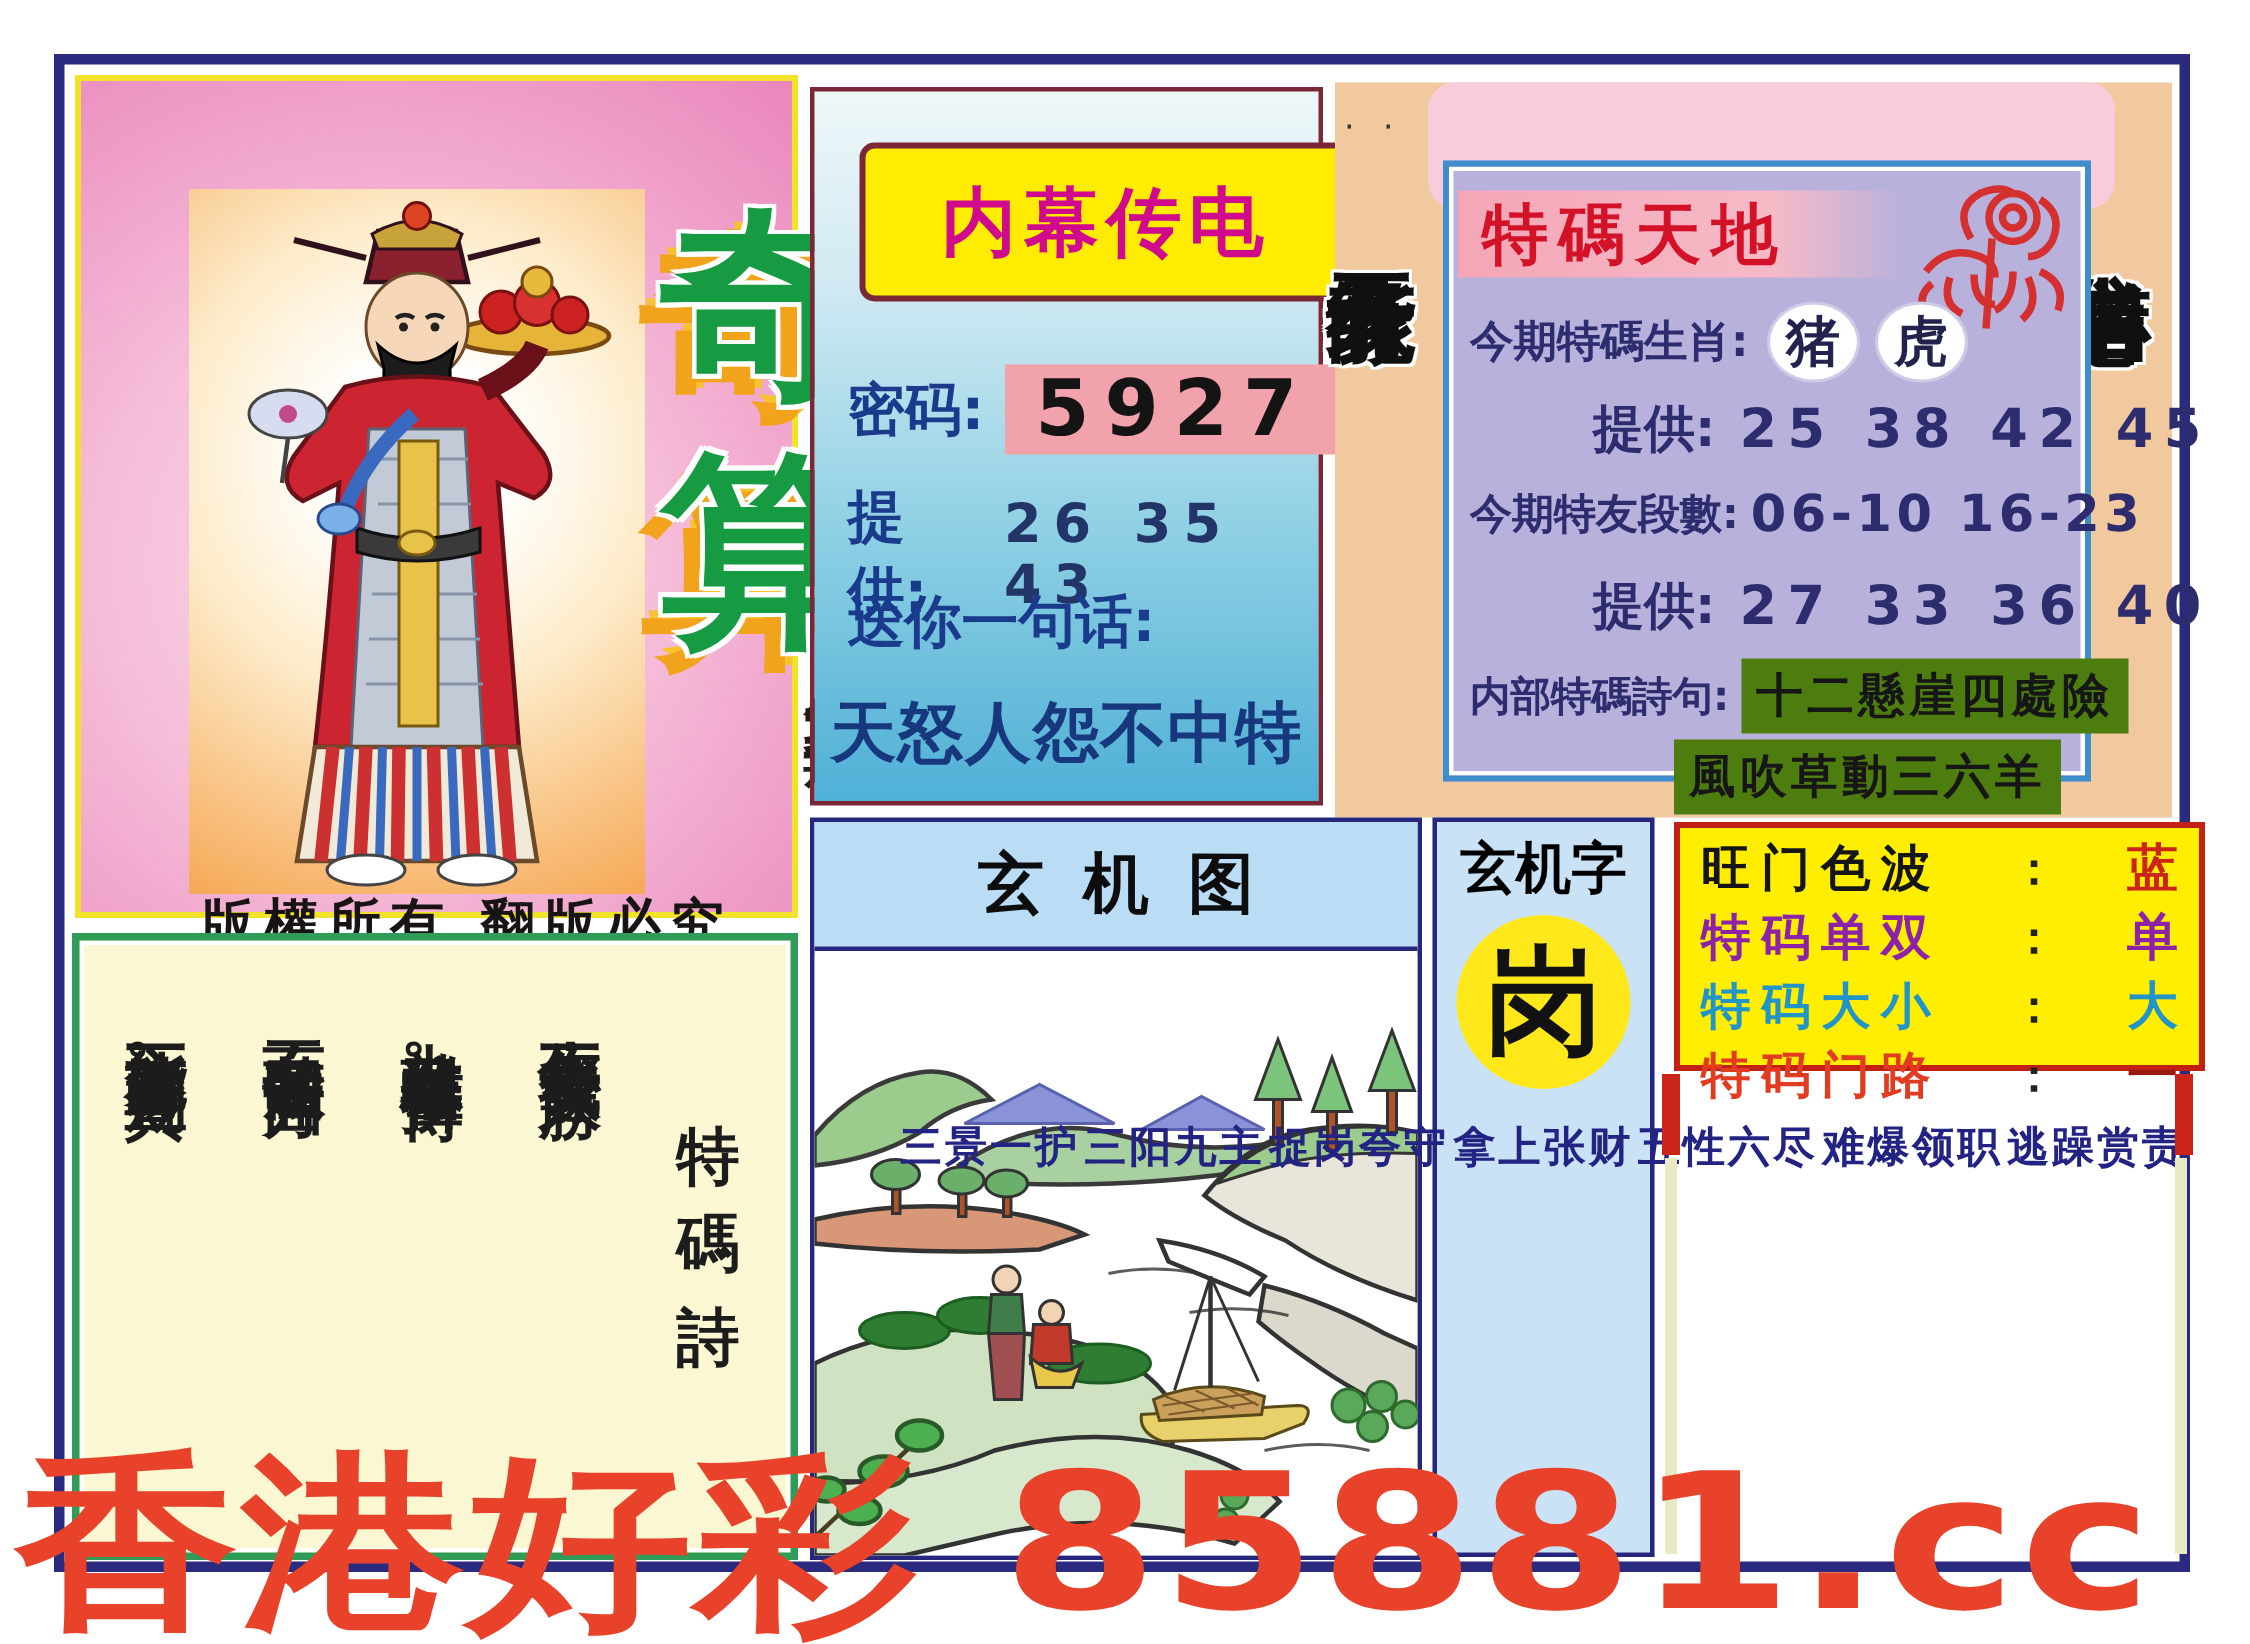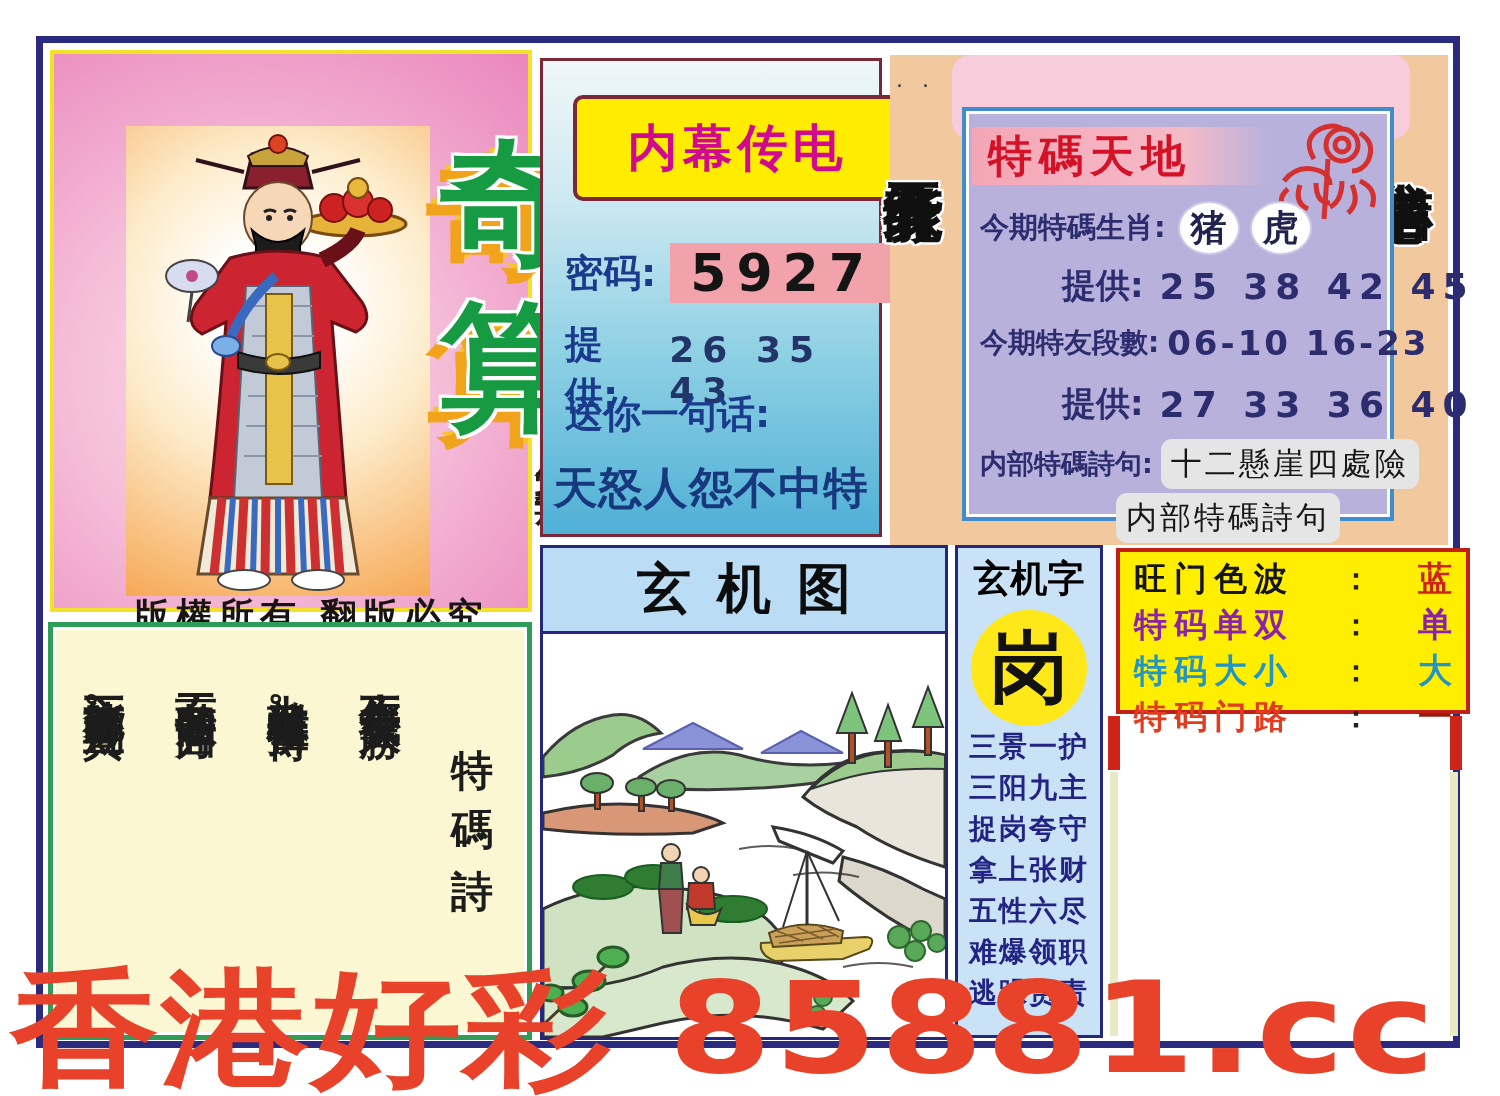--- a/index.html
+++ b/index.html
@@ -66,38 +66,38 @@
   .rc1{top:92px;font-size:29px;font-weight:600;gap:14px;}
   .zodiac{display:inline-flex;align-items:center;justify-content:center;width:58px;height:50px;
           background:#fff;border-radius:50%;font-size:36px;font-weight:700;color:#22224e;
           box-shadow:0 0 0 2px #cfcae6;}
   .rc2{top:152px;left:96px;font-size:34px;font-weight:600;gap:16px;}
   .nums{font-size:36px;font-weight:700;letter-spacing:7px;}
   .rc3{top:212px;font-size:28px;font-weight:600;gap:8px;}
   .range{font-size:34px;font-weight:700;letter-spacing:3px;}
   .rc4{top:270px;left:96px;font-size:34px;font-weight:600;gap:16px;}
   .rc5{top:328px;font-size:27px;font-weight:600;gap:8px;}
-  .hl{background:#e5e5e5;color:#161616;font-size:31px;font-weight:400;padding:4px 10px;letter-spacing:3px;border-radius:11px;}
+  .hl{background:#4d7c0f;color:#161616;font-size:31px;font-weight:700;padding:4px 10px;letter-spacing:3px;}
   .rc6{top:382px;left:150px;}
 
   
   .panelD{left:540px;top:545px;width:408px;height:495px;border:3px solid #26267c;background:#fff;}
   .dhead{left:0;top:0;width:100%;height:86px;background:#badcf4;border-bottom:3px solid #26267c;
-         display:flex;align-items:center;justify-content:center;font-size:54px;font-weight:700;
+         display:flex;align-items:center;justify-content:center;font-size:44px;font-weight:700;
          color:#0d0d0d;letter-spacing:26px;text-indent:26px;}
   .dpic{left:0;top:89px;width:402px;height:400px;}
 
   
   .panelE{left:955px;top:545px;width:148px;height:493px;border:3px solid #26267c;background:#c9e2f6;
           display:flex;flex-direction:column;align-items:center;}
   .etitle{margin-top:6px;font-size:37px;font-weight:700;color:#000000;white-space:nowrap;}
   .ecircle{margin-top:6px;width:116px;height:116px;border-radius:50%;background:#ffe81a;
            display:flex;align-items:center;justify-content:center;}
   .echar{font-size:78px;font-weight:700;color:#121212;}
-  .elines{margin-top:2px;display:flex;flex-direction:column;gap:3px;}
+  .elines{margin-top:20px;display:flex;flex-direction:row;gap:3px;}
   .eline{font-size:28px;font-weight:700;color:#232384;letter-spacing:2px;white-space:nowrap;}
 
   
   .panelF{left:1116px;top:548px;width:354px;height:166px;border:4px solid #c22014;background:#ffee00;
           display:flex;flex-direction:column;justify-content:space-around;padding:4px 14px;}
   .frow{display:flex;align-items:center;justify-content:space-between;font-weight:700;white-space:nowrap;}
   .flabel{font-size:33px;letter-spacing:7px;}
   .fcolon{font-size:30px;color:#222;}
   .fval{font-size:34px;}
   .tickred{width:12px;height:54px;background:#cc2418;}
@@ -234,21 +234,21 @@
     </div>
     <div class="rowC rc4">
       <span>提供:</span>
       <span class="nums">27 33  36 40</span>
     </div>
     <div class="rowC rc5">
       <span>内部特碼詩句:</span>
       <span class="hl">十二懸崖四處險</span>
     </div>
     <div class="rowC rc6">
-      <span class="hl">内部特碼詩句</span>
+      <span class="hl">風吹草動三六羊</span>
     </div>
   </div>
 </div>
 
 <div class="abs panelD">
   <div class="abs dhead">玄机图</div>
   <svg class="abs dpic" viewBox="0 0 402 400">
     <rect width="402" height="400" fill="#ffffff"></rect>
 
     <path d="M100 112 L150 86 L200 112 Z" fill="#8a92d8" stroke="#5a62b0" stroke-width="2"></path>

